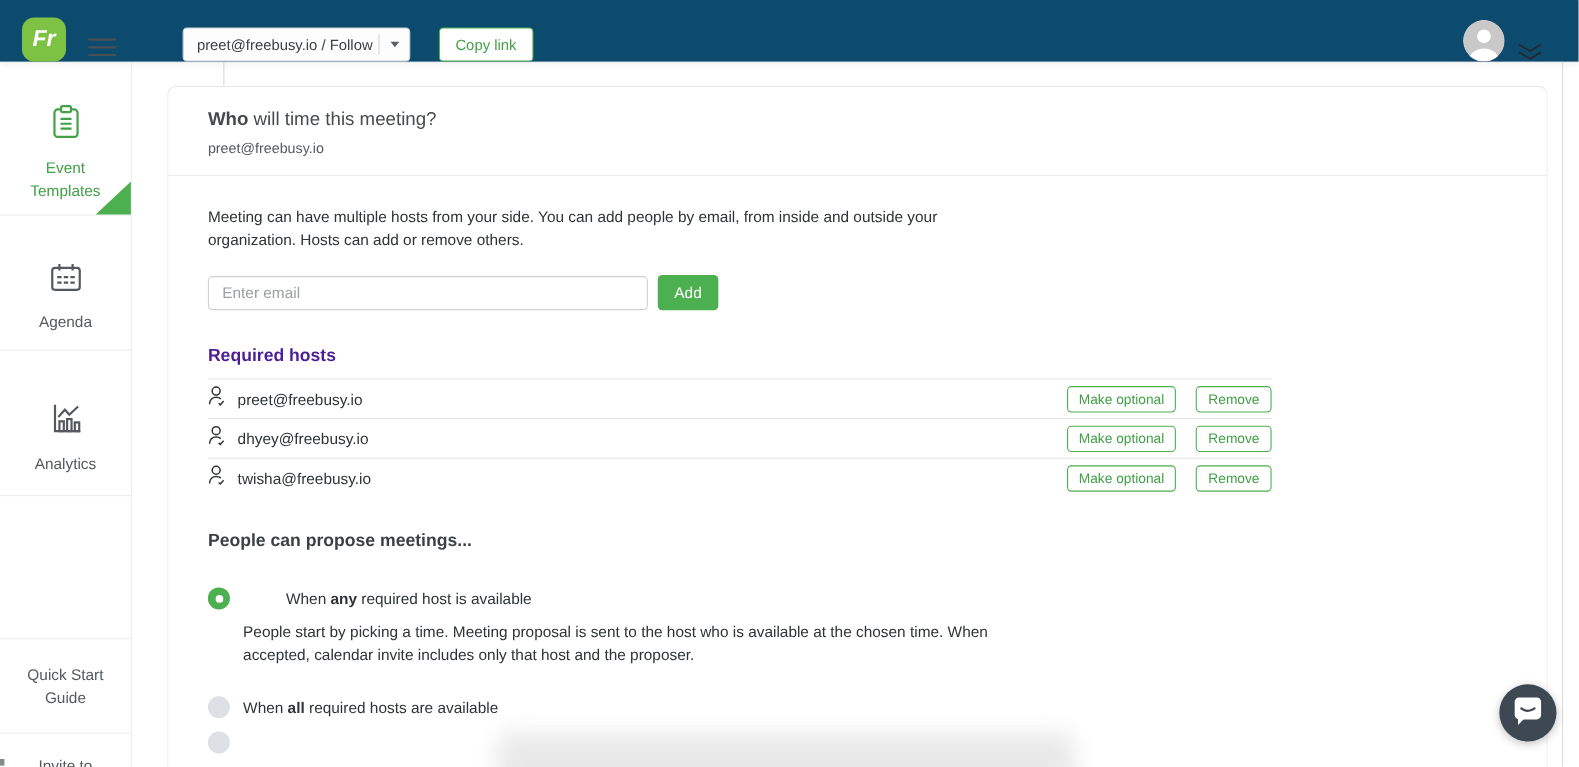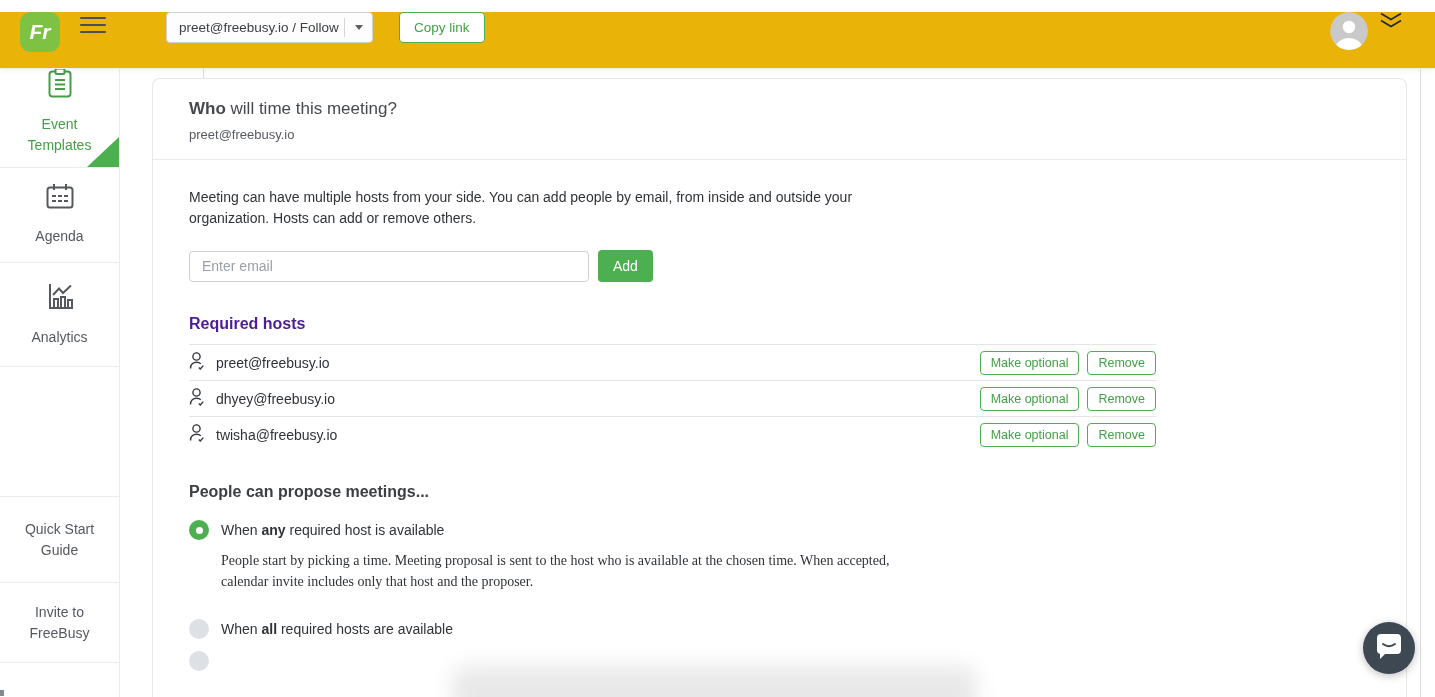--- a/index.html
+++ b/index.html
@@ -1,21 +1,21 @@
 <!DOCTYPE html>
 <html><head>
 <meta charset="utf-8">
 <style>
   * { margin:0; padding:0; box-sizing:border-box; }
   html,body { width:1435px; height:697px; overflow:hidden; background:#fff;
     font-family:"Liberation Sans", sans-serif; color:#2f3337; }
 
   
-  .topbar { position:absolute; left:0; top:12px; width:1435px; height:56px; background:#eab308;
-    display:flex; align-items:flex-start; padding:0 20px; z-index:30;
+  .topbar { position:absolute; left:0; top:0; width:1435px; height:56px; background:#0c4a6e;
+    display:flex; align-items:flex-end; padding:0 20px; z-index:30;
     box-shadow:0 1px 0 #ededed, 0 3px 6px rgba(0,0,0,0.05); }
   .logo { width:40px; height:40px; border-radius:11px; background:#7dc243; color:#fff;
     font-weight:bold; font-style:italic; font-size:21px; display:flex; align-items:center;
     justify-content:center; }
   .hamburger { margin-left:20px; width:26px; cursor:pointer; }
   .hamburger span { display:block; height:2px; background:#4a4f54; margin:5px 0; border-radius:1px; }
   .tpl-select { margin-left:60px; width:207px; height:31px; border:1px solid #cdd0d4;
     border-radius:4px; background:#fdfdfd; display:flex; align-items:center; cursor:pointer; }
   .tpl-select .txt { flex:1; padding-left:12px; font-size:13.5px; color:#3c4043;
     white-space:nowrap; overflow:hidden; }
@@ -28,21 +28,21 @@
     font-family:inherit; }
   .top-spacer { flex:1; }
   .avatar { width:38px; height:38px; border-radius:50%; overflow:hidden; cursor:pointer; }
   .dbl-chevron { margin-left:11px; margin-right:12px; cursor:pointer; display:flex; }
 
   
   .sidebar { position:absolute; left:0; top:56px; width:120px; bottom:0; background:#fff;
     border-right:1px solid #ececec; z-index:20; }
   .side-item { position:relative; display:flex; flex-direction:column; align-items:center;
     justify-content:center; border-bottom:1px solid #ececec; cursor:pointer;
-    font-size:14px; color:#55595f; line-height:21px; text-align:center; }
+    font-size:14px; color:#55595f; line-height:21px; text-align:center;margin-top:28px; }
   .side-item .lbl { max-width:92px; margin-top:9px; }
   .side-item.active { color:#43a047; }
   .side-item.active::after { content:""; position:absolute; right:0; bottom:0;
     border-left:32px solid transparent; border-bottom:30px solid #4caf50; }
   .side-spacer { height:130px; border-bottom:1px solid #ececec; }
   .side-link { display:flex; align-items:center; justify-content:center; text-align:center;
     font-size:14px; color:#55595f; line-height:21px; border-bottom:1px solid #ececec;
     cursor:pointer; }
   .side-link .lbl { max-width:90px; }
   .corner-speck { position:absolute; left:0; bottom:1px; width:4px; height:6px; background:#84898e; }
@@ -62,35 +62,35 @@
   .email-input { width:400px; height:31px; border:1px solid #cdd0d4; border-radius:4px;
     padding:0 12px; font-size:14px; color:#2f3337; background:#fff; font-family:inherit;
     outline:none; }
   .email-input::placeholder { color:#9aa0a6; }
   .add-btn { margin-left:9px; height:32px; padding:0 15px; background:#4caf50; border:none;
     border-radius:4px; color:#fff; font-size:14px; cursor:pointer; font-family:inherit; }
   .sec-title { margin-top:33px; font-size:16px; font-weight:bold; color:#4c1d95; }
   .host-table { margin-top:11px; width:967px; }
   .host-row { display:flex; align-items:center; height:36px; border-top:1px solid #e5e5e5; }
   .host-email { margin-left:10px; font-size:14px; color:#2f3337; }
-  .row-actions { margin-left:auto; display:flex; gap:8px; }
+  .row-actions { margin-left:auto; display:flex; gap:18px; }
   .btn-outline { border:1px solid #4caf50; background:#fff; color:#43a047; border-radius:4px;
     font-size:12.5px; padding:4px 10px; cursor:pointer; font-family:inherit; }
   .propose-title { margin-top:31px; font-size:16px; font-weight:bold; color:#3c4043; }
   .option { display:flex; align-items:center; font-size:14px; color:#2f3337; }
   .option .b { font-weight:bold; }
-  .opt-1 { margin-top:19px; }
+  .opt-1 { margin-top:33px;gap:39px; }
   .opt-2 { margin-top:27px; }
   .opt-3 { margin-top:12px; }
   .radio { width:20px; height:20px; border-radius:50%; margin-right:12px; flex:0 0 auto;
     background:#dde1e6; cursor:pointer; position:relative; }
   .radio.checked { background:#4caf50; }
   .radio.checked::after { content:""; position:absolute; left:6.5px; top:6.5px; width:7px;
     height:7px; border-radius:50%; background:#fff; }
-  .opt-desc { margin:10px 0 0 32px; font-size:14px; line-height:21px; max-width:680px; color:#2f3337;font-family:Liberation Serif, serif; }
+  .opt-desc { margin:10px 0 0 32px; font-size:14px; line-height:21px; max-width:680px; color:#2f3337; }
 
   
   .bottom-shadow { position:absolute; left:452px; top:666px; width:525px; height:56px;
     background:#d7d7d7; border-radius:14px; filter:blur(10px); opacity:.55; z-index:15; }
 
   
   .chat-fab { position:absolute; left:1363px; top:622px; width:52px; height:52px;
     border-radius:50%; background:#3e4852; display:flex; align-items:center; justify-content:center;
     cursor:pointer; z-index:40; box-shadow:0 2px 8px rgba(0,0,0,0.25); }
 </style>

